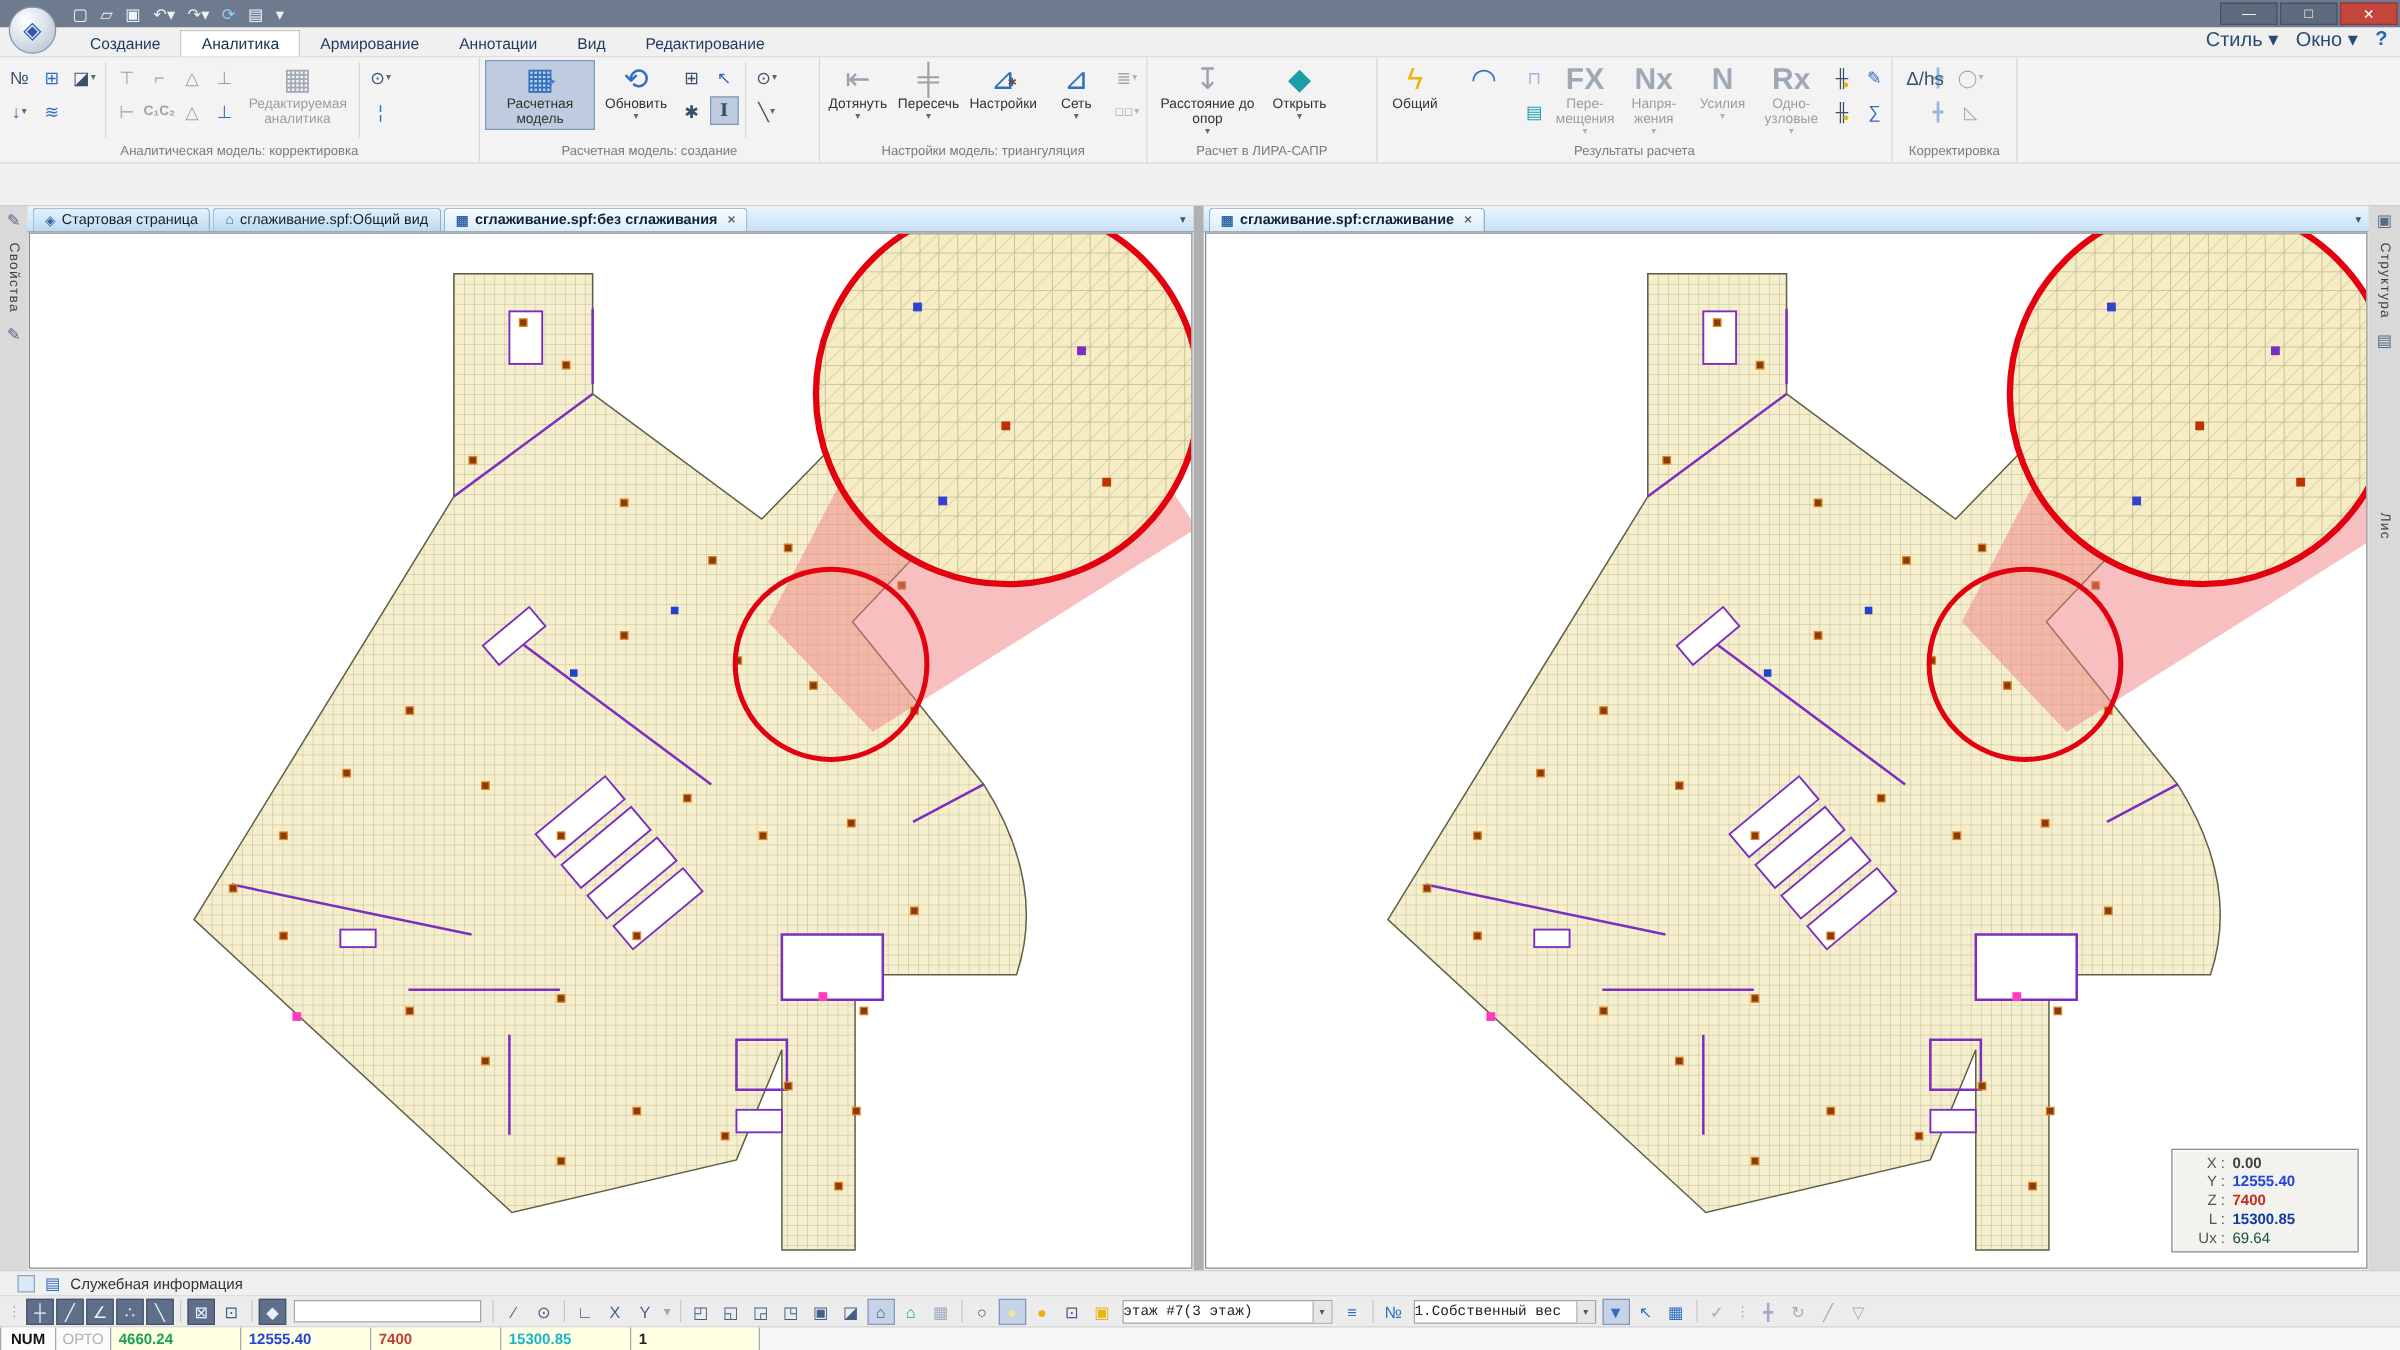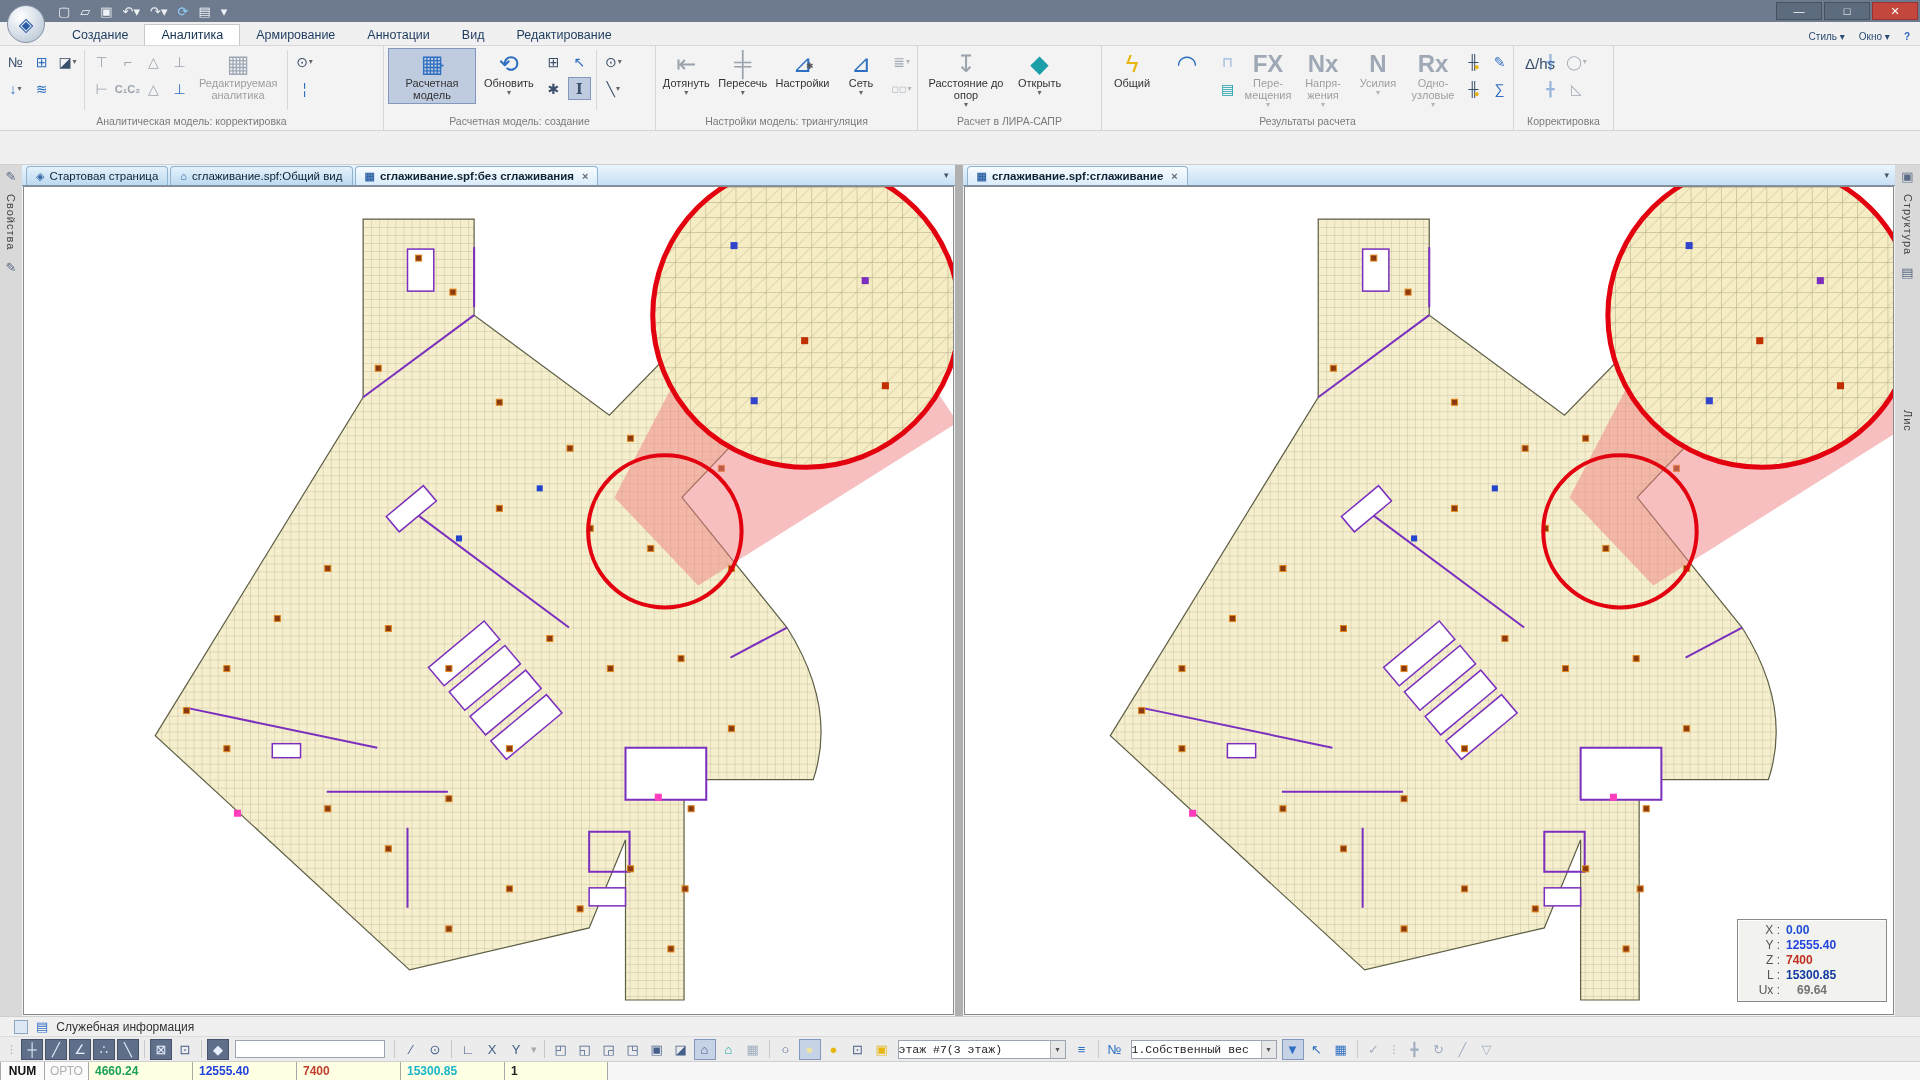--- a/index.html
+++ b/index.html
@@ -12,21 +12,21 @@
   .qat .acc{color:#8fd0ff;}
   .title-text{position:absolute;left:0;right:0;text-align:center;color:#111;font-size:12px;pointer-events:none;}
   .winbtns{position:absolute;right:2px;top:2px;display:flex;gap:2px;}
   .winbtn{width:46px;height:18px;background:#5d6b7e;border:1px solid #46525f;color:#fff;font-size:11px;display:flex;align-items:center;justify-content:center;cursor:pointer;}
   .winbtn.close{background:#c4473d;border-color:#933;}
   .applogo{position:absolute;left:7px;top:5px;width:38px;height:38px;border-radius:50%;background:radial-gradient(circle at 35% 30%,#ffffff,#cfd9e4 60%,#aebccb);border:1px solid #8494a6;display:flex;align-items:center;justify-content:center;color:#2a5caa;font-size:19px;z-index:30;}
   
   .menurow{position:absolute;left:0;top:22px;width:1920px;height:24px;background:#f0f0f0;border-bottom:1px solid #d8d8d8;display:flex;align-items:flex-end;padding-left:56px;}
   .mtab{padding:3px 16px;font-size:12.5px;color:#1c3a5e;cursor:pointer;}
   .mtab.active{background:#ffffff;border:1px solid #c9c9c9;border-bottom:none;color:#12304f;}
-  .menurow .right{margin-left:auto;display:flex;gap:14px;align-items:center;padding:0 10px 3px 0;color:#2a4a72;font-size:10px;text-align:right;}
+  .menurow .right{margin-left:auto;display:flex;gap:14px;align-items:center;padding:0 10px 3px 0;color:#2a4a72;font-size:16px;text-align:right;}
   .menurow .right .mi{cursor:pointer;}
   .helpq{color:#2a63b8;font-weight:bold;}
   
   .ribbon{position:absolute;left:0;top:46px;width:1920px;height:85px;background:#f3f3f3;border-bottom:1px solid #d4d4d4;display:flex;}
   .rgroup{display:flex;flex-direction:column;border-right:1px solid #d7d7d7;padding:2px 4px 0 4px;}
   .rbody{flex:1;display:flex;align-items:flex-start;gap:3px;}
   .rlabel{height:15px;text-align:center;color:#7b7b7b;font-size:10.5px;white-space:nowrap;padding:0 4px;}
   .bbig{display:flex;flex-direction:column;align-items:center;justify-content:flex-start;min-width:52px;padding:2px 4px;border:1px solid transparent;cursor:pointer;}
   .bbig .icb{font-size:24px;line-height:26px;color:#3a4f6b;}
   .bbig .blab{font-size:11px;color:#333;text-align:center;line-height:12px;max-width:78px;}
@@ -56,22 +56,22 @@
   .dtab.active{background:linear-gradient(#f8fcff,#d9ecfa);font-weight:bold;}
   .dtab .tic{font-size:11px;color:#3668a8;}
   .dtab .tx{color:#667;font-size:11px;margin-left:3px;cursor:pointer;}
   .tabdd{margin-left:auto;margin-right:6px;font-size:9px;color:#456;cursor:pointer;align-self:center;}
   .canvas{flex:1;position:relative;background:#ffffff;border:1px solid #8a8a8a;margin:0 1px 1px 1px;overflow:hidden;}
   .canvas svg{position:absolute;inset:0;width:100%;height:100%;}
   
   .coordpanel{position:absolute;right:6px;bottom:12px;width:150px;background:#f2f2ee;border:1px solid #8a8a8a;box-shadow:1px 1px 0 #fff inset;padding:3px 8px;font-size:12px;line-height:15px;z-index:5;}
   .crow{display:flex;}
   .crow .cl{width:34px;text-align:right;color:#555;margin-right:6px;}
-  .cx{color:#1d4ed8;font-weight:bold;} .cy{color:#2244dd;font-weight:bold;} .cz{color:#c03020;font-weight:bold;}
-  .cL{color:#103a9e;font-weight:bold;} .cux{color:#737373;font-weight:bold;margin-left:11px;}
+  .cx{color:#404040;font-weight:bold;} .cy{color:#2244dd;font-weight:bold;} .cz{color:#c03020;font-weight:bold;}
+  .cL{color:#103a9e;font-weight:bold;} .cux{color:#14532d;font-weight:normal;}
   
   .rowA{position:absolute;left:0;top:1016px;width:1920px;height:20px;background:#f0f0f0;display:flex;align-items:center;gap:8px;padding-left:14px;border-top:1px solid #cfcfcf;}
   .rowA .svcbtn{width:14px;height:14px;border:1px solid #8aa6c0;background:#dce9f5;cursor:pointer;}
   .rowA .svcdoc{color:#2e6fc2;font-size:13px;}
   .rowA .svclab{color:#333;font-size:12px;}
   .rowB{position:absolute;left:0;top:1036px;width:1920px;height:25px;background:#ececec;display:flex;align-items:center;gap:2px;padding-left:4px;border-top:1px solid #dcdcdc;}
   .tb{width:22px;height:21px;border:1px solid transparent;display:flex;align-items:center;justify-content:center;font-size:13px;color:#44608a;cursor:pointer;flex:0 0 auto;}
   .tb.p{background:#5f6f8a;border-color:#46536b;color:#e8f0ff;}
   .tb.p2{background:#c6d2e6;border-color:#8298bd;}
   .tbsep{width:1px;height:18px;background:#c9c9c9;margin:0 3px;flex:0 0 auto;}

